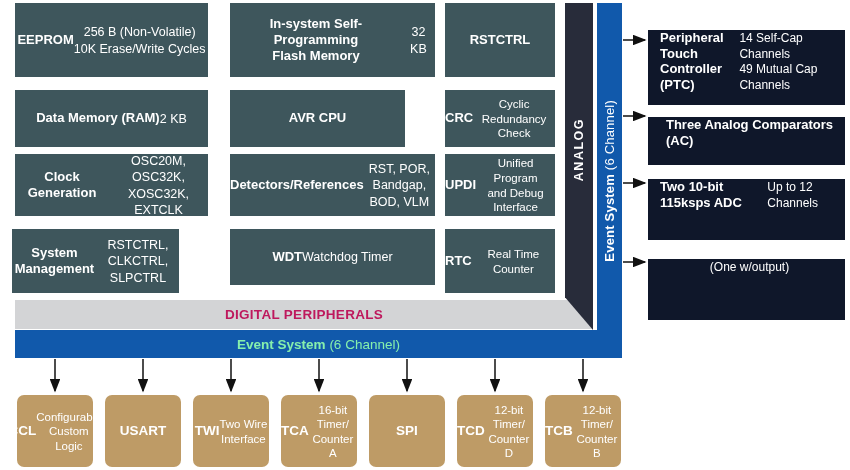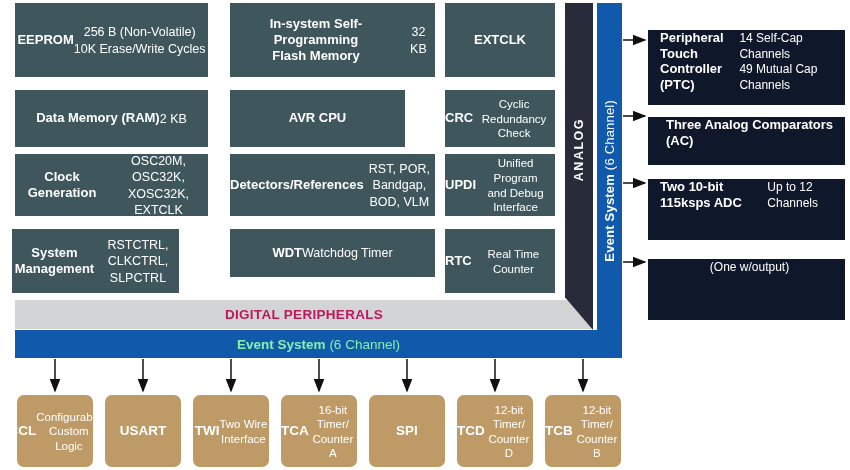--- a/index.html
+++ b/index.html
@@ -83,27 +83,27 @@
     <div class="body">32 KB</div>
   </div>
   <div class="blk teal" style="left:230px;top:90px;width:175px;height:57px">
     <div class="title">AVR CPU</div>
   </div>
   <div class="blk teal" style="left:230px;top:154px;width:205px;height:62px">
     <div class="title">Detectors/References</div>
     <div class="body">RST, POR, Bandgap,
 BOD, VLM</div>
   </div>
-  <div class="blk teal" style="left:230px;top:229px;width:205px;height:48px">
+  <div class="blk teal" style="left:230px;top:229px;width:205px;height:56px">
     <div class="title">WDT</div>
     <div class="body">Watchdog Timer</div>
   </div>
 
   <div class="blk teal narrow" style="left:445px;top:3px;width:110px;height:74px">
-    <div class="title">EXTCLK</div>
+    <div class="title">RSTCTRL</div>
   </div>
   <div class="blk teal narrow" style="left:445px;top:90px;width:110px;height:57px">
     <div class="title">CRC</div>
     <div class="body">Cyclic Redundancy
 Check</div>
   </div>
   <div class="blk teal narrow" style="left:445px;top:154px;width:110px;height:62px">
     <div class="title">UPDI</div>
     <div class="body">Unified Program
 and Debug Interface</div>

